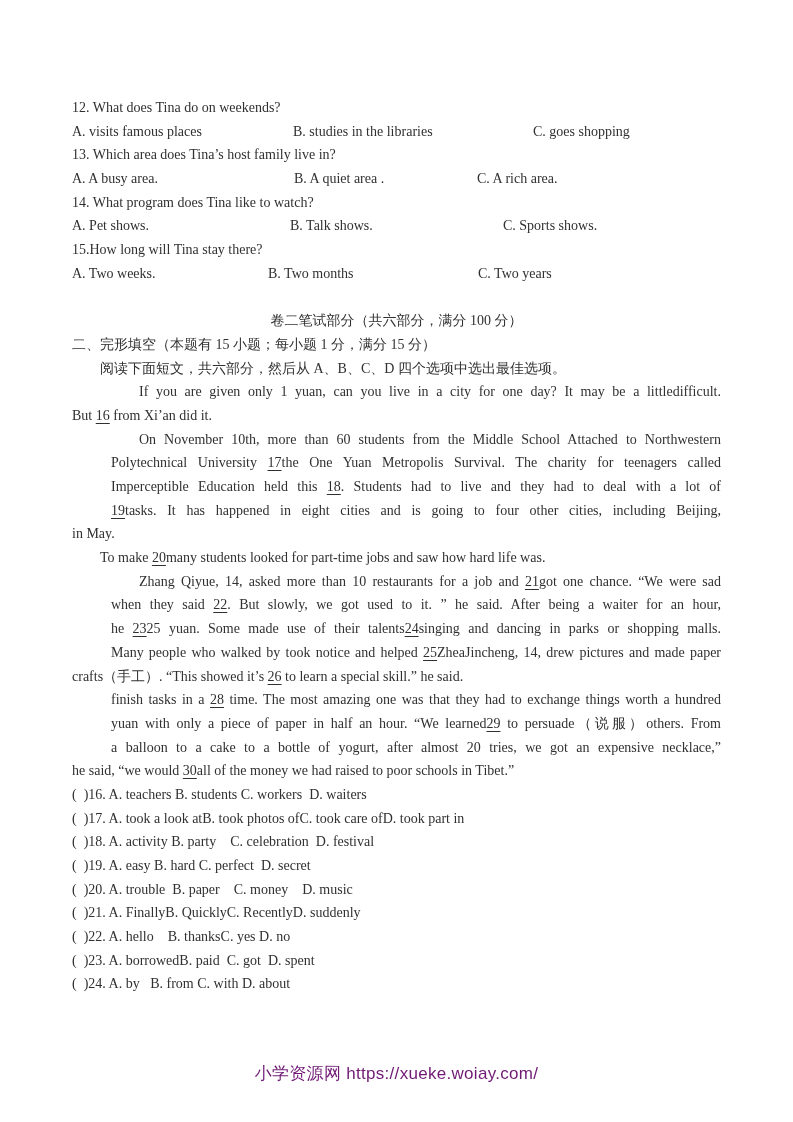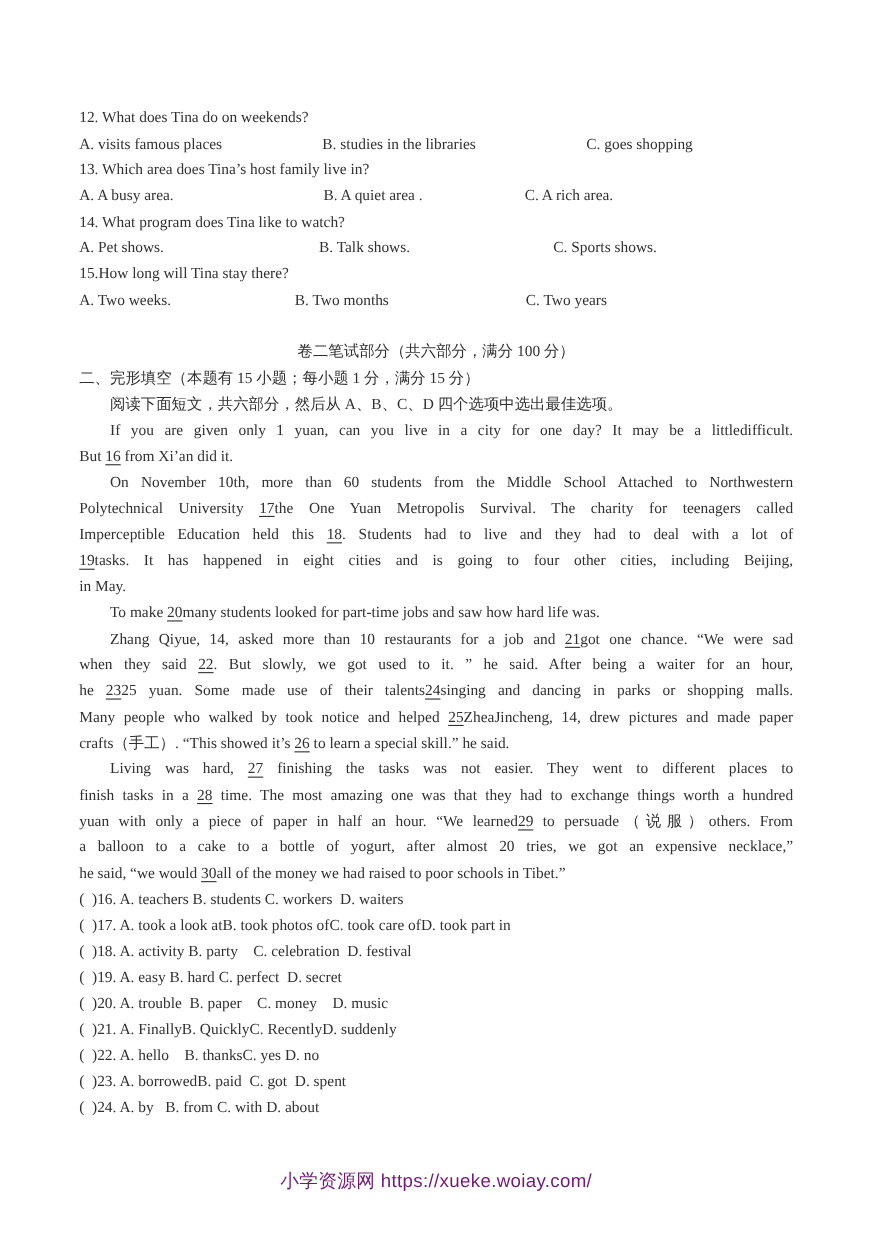--- a/index.html
+++ b/index.html
@@ -26,20 +26,21 @@
     white-space: nowrap;
   }
   .spacer { height: 23.7px; }
   .center { text-align: center; }
   .indent { padding-left: 28px; }
   
   .just {
     text-align: justify;
     text-align-last: justify;
     white-space: normal;
+    margin-left: 39px;
   }
   .q-options { position: relative; }
   .q-options .opt { position: absolute; top: 0; white-space: nowrap; }
   .passage-line u { text-decoration: underline; text-underline-offset: 3px; }
   .cloze-opt { white-space: pre-wrap; }
   .footer {
     position: absolute;
     left: 0;
     top: 1062px;
     width: 100%;
@@ -98,21 +99,20 @@
         <div class="line passage-line just">Polytechnical University <u>17</u>the One Yuan Metropolis Survival. The charity for teenagers called</div>
         <div class="line passage-line just">Imperceptible Education held this <u>18</u>. Students had to live and they had to deal with a lot of</div>
         <div class="line passage-line just"><u>19</u>tasks. It has happened in eight cities and is going to four other cities, including Beijing,</div>
         <div class="line passage-line">in May.</div>
         <div class="line passage-line indent">To make <u>20</u>many students looked for part-time jobs and saw how hard life was.</div>
         <div class="line passage-line just indent">Zhang Qiyue, 14, asked more than 10 restaurants for a job and <u>21</u>got one chance. “We were sad</div>
         <div class="line passage-line just">when they said <u>22</u>. But slowly, we got used to it. ” he said. After being a waiter for an hour,</div>
         <div class="line passage-line just">he <u>23</u>25 yuan. Some made use of their talents<u>24</u>singing and dancing in parks or shopping malls.</div>
         <div class="line passage-line just">Many people who walked by took notice and helped <u>25</u>ZheaJincheng, 14, drew pictures and made paper</div>
         <div class="line passage-line">crafts（手工）. “This showed it’s <u>26</u> to learn a special skill.” he said.</div>
-        <div class="line passage-line just indent">Living was hard, <u>27</u> finishing the tasks was not easier. They went to different places to</div>
         <div class="line passage-line just">finish tasks in a <u>28</u> time. The most amazing one was that they had to exchange things worth a hundred</div>
         <div class="line passage-line just">yuan with only a piece of paper in half an hour. “We learned<u>29</u> to persuade（说服）others. From</div>
         <div class="line passage-line just">a balloon to a cake to a bottle of yogurt, after almost 20 tries, we got an expensive necklace,”</div>
         <div class="line passage-line">he said, “we would <u>30</u>all of the money we had raised to poor schools in Tibet.”</div>
       </div>
 
     <div id="cloze-options">
         <div class="line cloze-opt">(  )16. A. teachers B. students C. workers  D. waiters</div>
         <div class="line cloze-opt">(  )17. A. took a look atB. took photos ofC. took care ofD. took part in</div>
         <div class="line cloze-opt">(  )18. A. activity B. party    C. celebration  D. festival</div>

